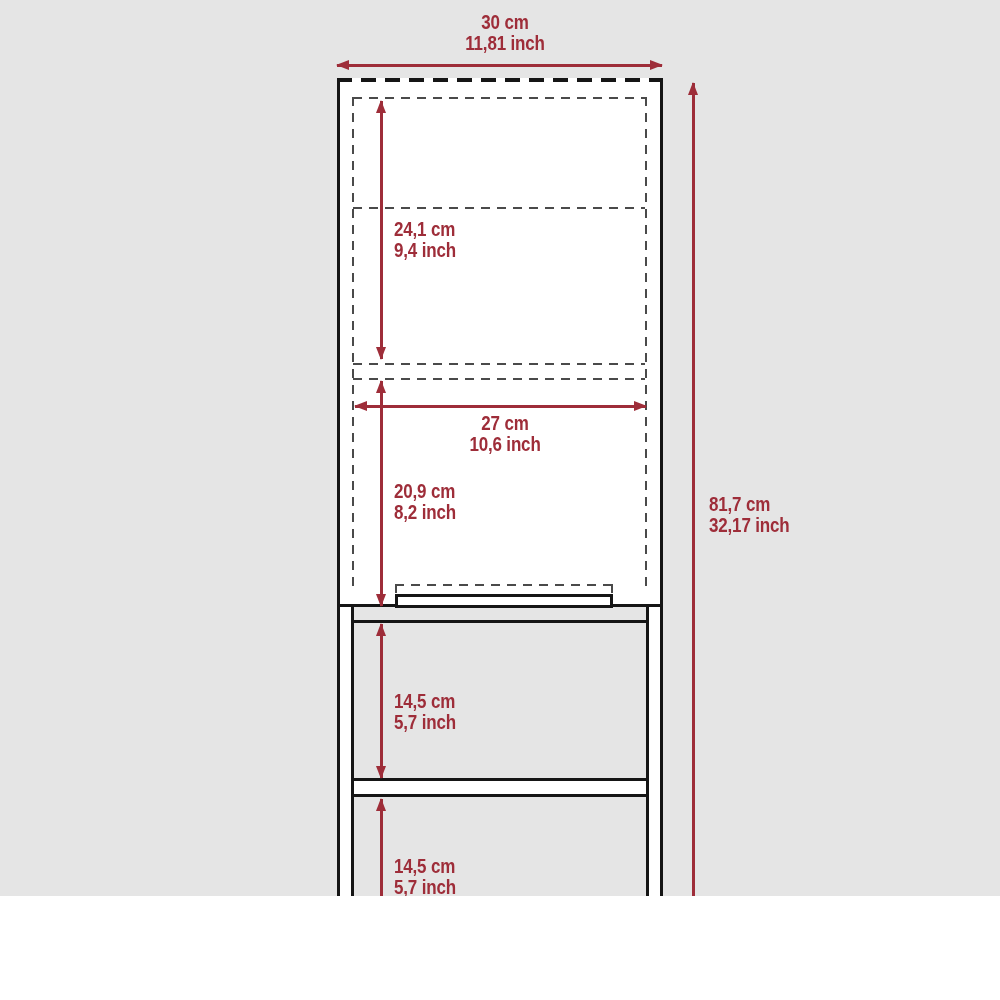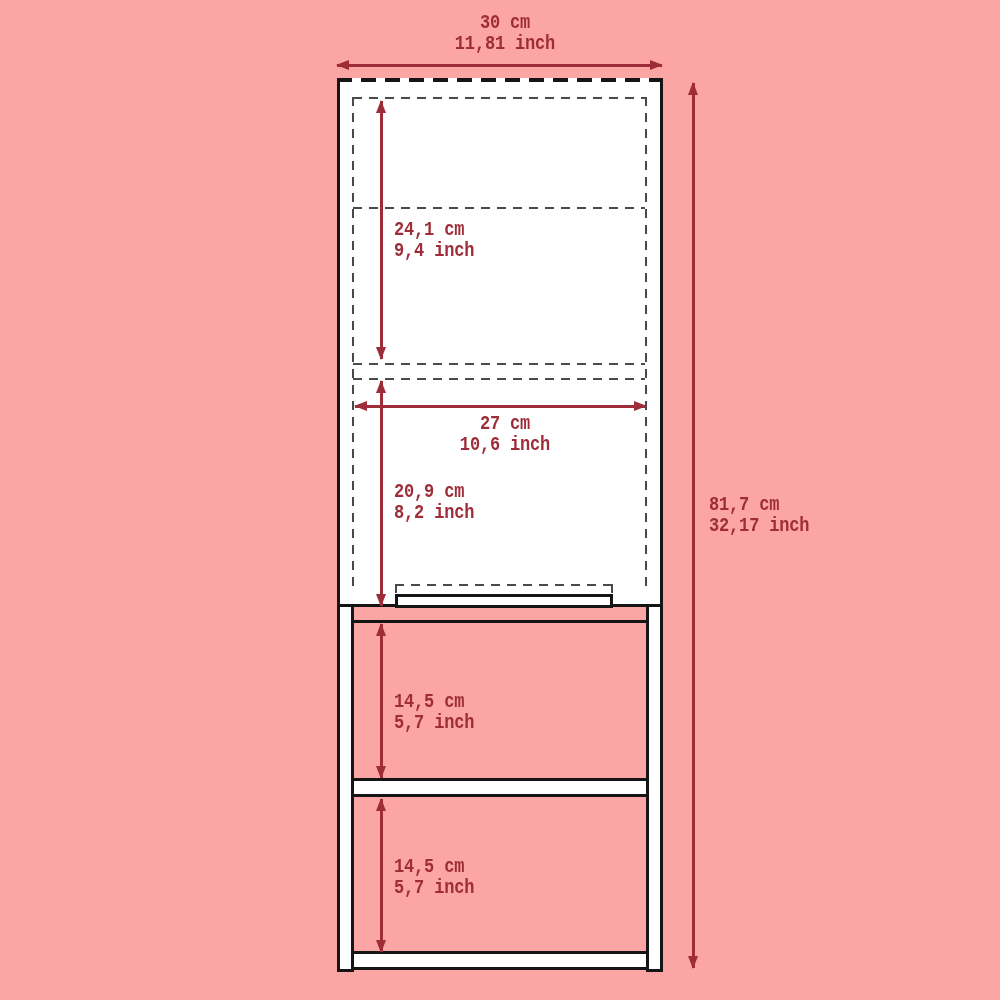--- a/index.html
+++ b/index.html
@@ -2,22 +2,22 @@
 <html style="--red: #9e2d39; --black: #151515; --dash: #4a4a4a;"><head>
 <meta charset="utf-8">
 <style>
   :root{
     --red:#9e2d39;
     --black:#151515;
     --dash:#4a4a4a;
   }
   html,body{margin:0;padding:0;background:#ffffff;}
   #canvas{
-    position:relative;width:1000px;height:1000px;background:#fca5a5;overflow:hidden;
-    font-family:Liberation Mono, monospace;
+    position:relative;width:1000px;height:896px;background:#e5e5e5;overflow:hidden;
+    font-family:Liberation Sans, sans-serif;
   }
   .abs{position:absolute;}
   
   .sline{background:var(--black);}
   .box{border:3px solid var(--black);background:#ffffff;box-sizing:border-box;}
   .box-noTop{border:3px solid var(--black);border-top:none;background:#ffffff;box-sizing:border-box;}
   
   .hdash{height:2px;background:repeating-linear-gradient(90deg,var(--dash) 0 9px,transparent 9px 16px);}
   .vdash{width:2px;background:repeating-linear-gradient(180deg,var(--dash) 0 9px,transparent 9px 16px);}
   .hdash-heavy{height:4px;background:repeating-linear-gradient(90deg,var(--black) 0 15px,transparent 15px 24px);}

